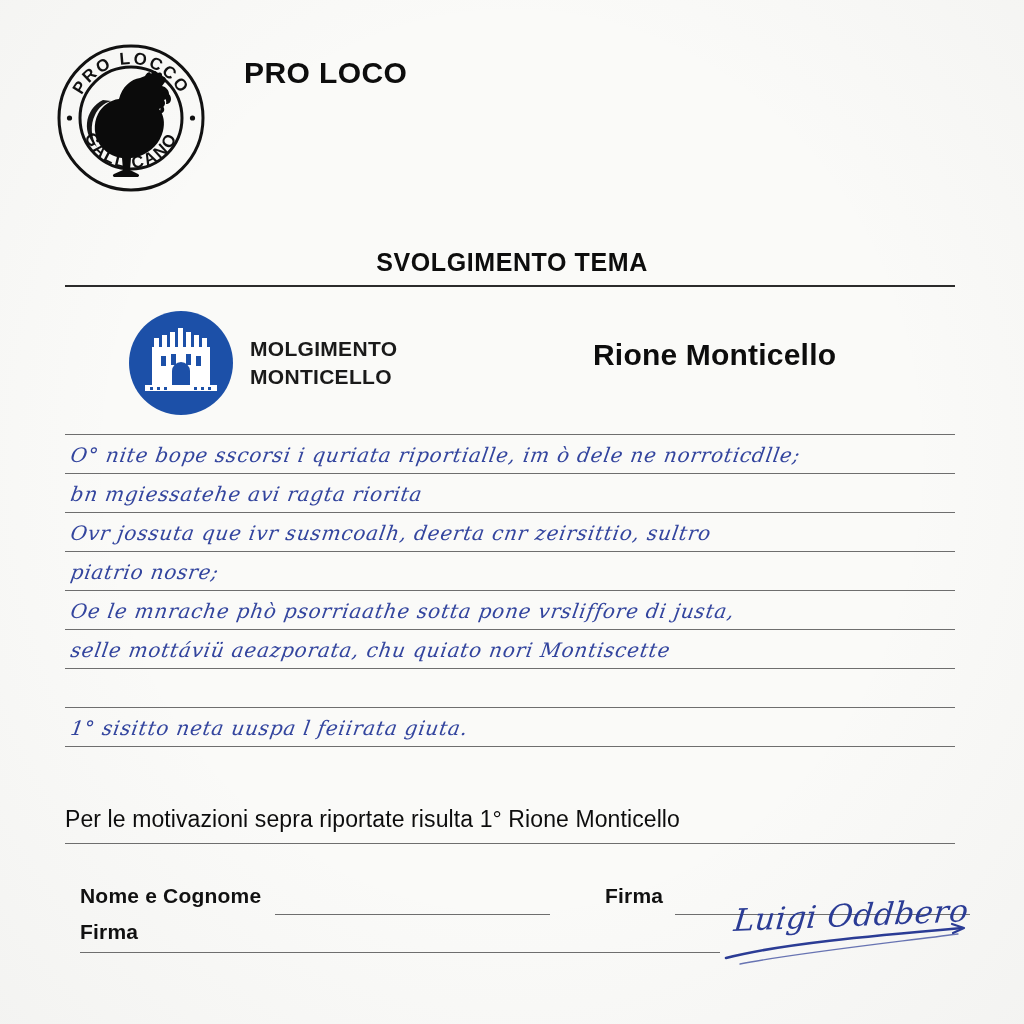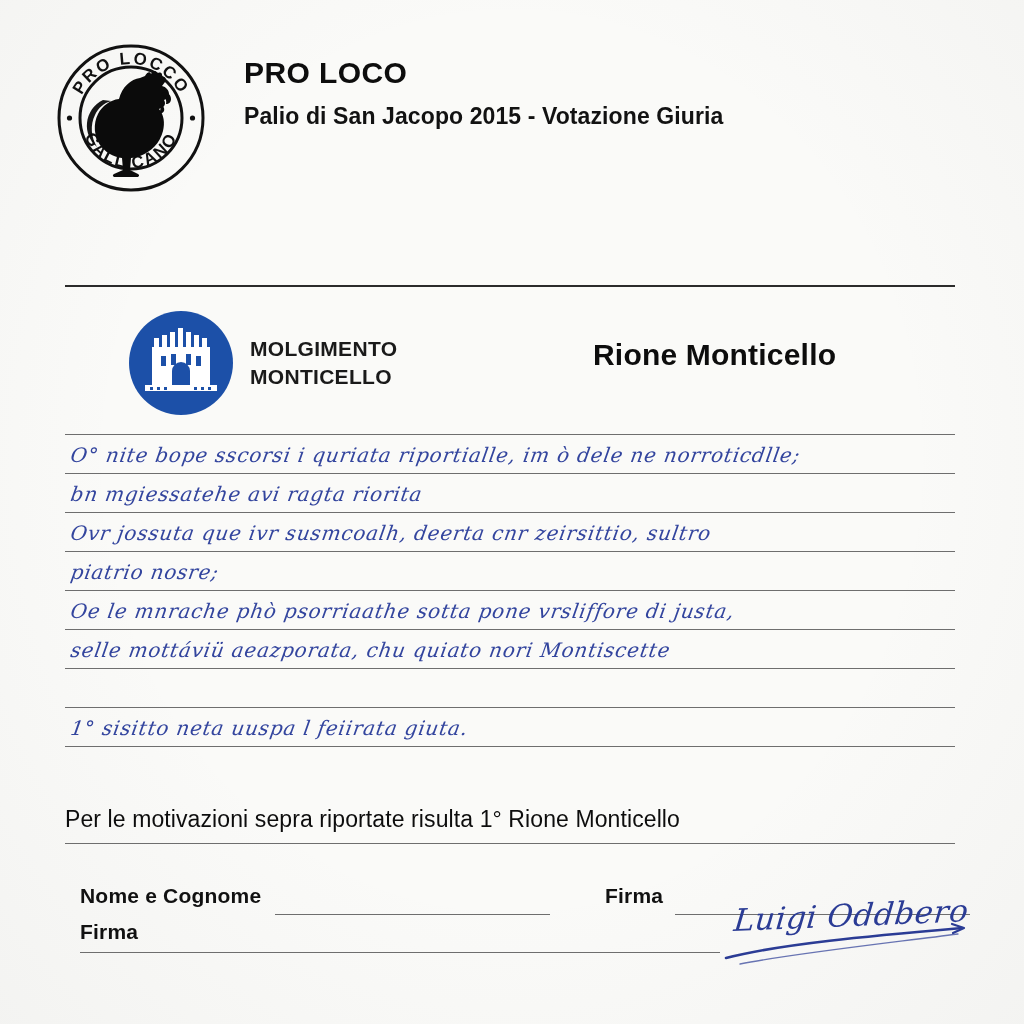--- a/index.html
+++ b/index.html
@@ -246,24 +246,24 @@
           <path d="M48,58 c-9,4 -15,13 -16,23 c-1,9 3,18 10,24 c-6,-10 -7,-22 -2,-32
                    c3,-7 9,-12 16,-14 z" opacity="0.95"></path>
           <path d="M108,50 c5,0 8,3 8,7 c0,3 -2,5 -5,5 c1,-4 -1,-8 -5,-9 z"></path>
           <path d="M104,62 c4,1 6,4 5,7 c-1,2 -3,3 -5,2 c2,-3 2,-6 0,-9 z"></path>
         </g>
       </svg>
     </div>
 
     <div id="header-text">
       <div id="org-name">PRO LOCO</div>
-      <div id="event-line">Palio di San Jacopo 2015 - Votazione Giuria</div>
     </div>
   </div>
 
+  <div id="section-title">SVOLGIMENTO TEMA</div>
   <div id="section-rule"></div>
 
   <div id="rione-block">
     <div id="rione-crest">
       <svg viewBox="0 0 106 106" width="106" height="106" aria-hidden="true">
         <circle cx="53" cy="53" r="52" fill="#1c50a8"></circle>
         <g fill="#ffffff">
 
           <rect x="26" y="28" width="5" height="9"></rect>
           <rect x="34" y="25" width="5" height="12"></rect>

